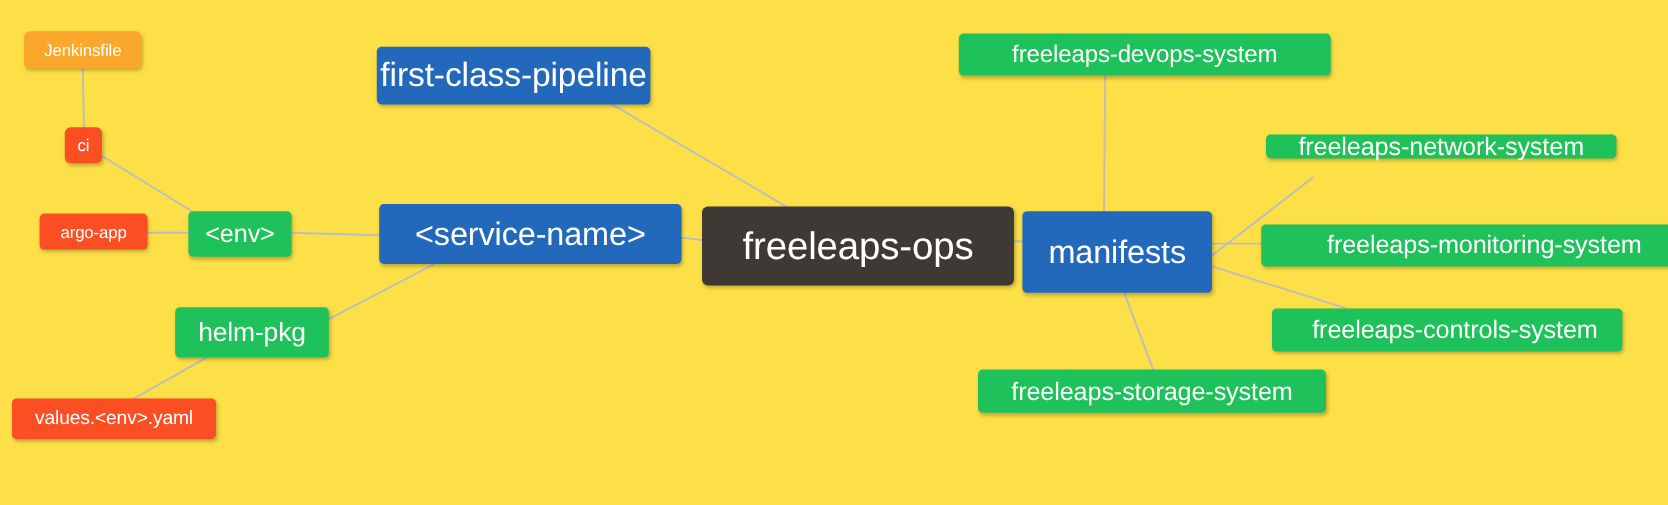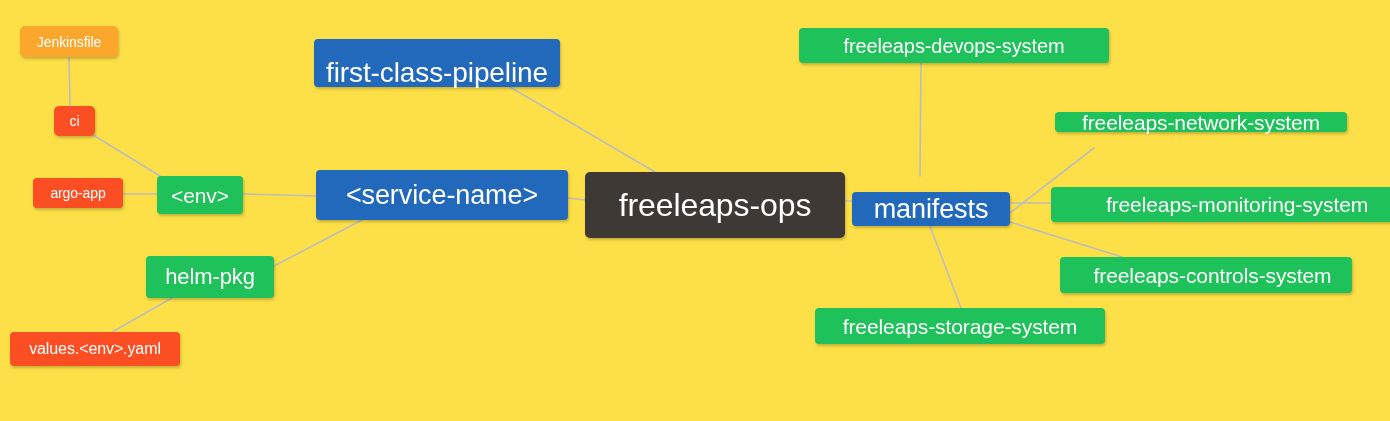--- a/index.html
+++ b/index.html
@@ -65,45 +65,45 @@
       <line x1="920" y1="176" x2="921" y2="63" stroke="#bdbdbd" stroke-width="1.6" stroke-linecap="round"></line>
       <line x1="1010" y1="213" x2="1094" y2="148" stroke="#bdbdbd" stroke-width="1.6" stroke-linecap="round"></line>
       <line x1="1010" y1="203" x2="1051" y2="203" stroke="#bdbdbd" stroke-width="1.6" stroke-linecap="round"></line>
       <line x1="1010" y1="222" x2="1122" y2="257" stroke="#bdbdbd" stroke-width="1.6" stroke-linecap="round"></line>
       <line x1="930" y1="226" x2="961" y2="308" stroke="#bdbdbd" stroke-width="1.6" stroke-linecap="round"></line>
     </svg>
   <div id="node-layer">
       <div class="node" style="left: 20px; top: 26px; width: 98px; height: 31px; background: rgb(250, 167, 44); font-size: 14px; border-radius: 5px;">
         <span class="node-label">Jenkinsfile</span>
       </div>
-      <div class="node" style="left: 54px; top: 106px; width: 41px; height: 30px; background: rgb(251, 79, 35); font-size: 14px; border-radius: 5px;">
+      <div class="node" style="left: 54px; top: 106px; width: 31px; height: 30px; background: rgb(251, 79, 35); font-size: 14px; border-radius: 5px;">
         <span class="node-label">ci</span>
       </div>
       <div class="node" style="left: 33px; top: 178px; width: 90px; height: 30px; background: rgb(251, 79, 35); font-size: 14px; border-radius: 4px;">
         <span class="node-label">argo-app</span>
       </div>
       <div class="node" style="left: 157px; top: 176px; width: 86px; height: 38px; background: rgb(31, 193, 90); font-size: 21px; border-radius: 4px;">
         <span class="node-label">&lt;env&gt;</span>
       </div>
       <div class="node" style="left: 146px; top: 256px; width: 128px; height: 42px; background: rgb(31, 193, 90); font-size: 22px; border-radius: 4px;">
         <span class="node-label">helm-pkg</span>
       </div>
       <div class="node" style="left: 10px; top: 332px; width: 170px; height: 34px; background: rgb(251, 79, 35); font-size: 16px; border-radius: 4px;">
         <span class="node-label">values.&lt;env&gt;.yaml</span>
       </div>
-      <div class="node" style="left: 314px; top: 39px; width: 246px; height: 48px; background: rgb(34, 105, 188); font-size: 28px; border-radius: 4px; align-items: flex-end;">
+      <div class="node" style="left: 314px; top: 39px; width: 228px; height: 48px; background: rgb(34, 105, 188); font-size: 28px; border-radius: 4px;">
         <span class="node-label">first-class-pipeline</span>
       </div>
       <div class="node" style="left: 316px; top: 170px; width: 252px; height: 50px; background: rgb(34, 105, 188); font-size: 27px; border-radius: 4px; text-align: center;">
         <span class="node-label">&lt;service-name&gt;</span>
       </div>
       <div class="node" style="left: 585px; top: 172px; width: 260px; height: 66px; background: rgb(62, 57, 53); font-size: 32px; border-radius: 5px;">
         <span class="node-label">freeleaps-ops</span>
       </div>
-      <div class="node" style="left: 852px; top: 176px; width: 158px; height: 34px; background: rgb(34, 105, 188); font-size: 27px; border-radius: 4px; margin-top: 16px;">
+      <div class="node" style="left: 852px; top: 176px; width: 158px; height: 68px; background: rgb(34, 105, 188); font-size: 27px; border-radius: 4px;">
         <span class="node-label">manifests</span>
       </div>
       <div class="node" style="left: 799px; top: 28px; width: 310px; height: 35px; background: rgb(31, 193, 90); font-size: 20px; border-radius: 4px;">
         <span class="node-label">freeleaps-devops-system</span>
       </div>
       <div class="node" style="left: 1055px; top: 112px; width: 292px; height: 20px; background: rgb(31, 193, 90); font-size: 21px; border-radius: 4px;">
         <span class="node-label">freeleaps-network-system</span>
       </div>
       <div class="node" style="left: 1051px; top: 187px; width: 372px; height: 35px; background: rgb(31, 193, 90); font-size: 21px; border-radius: 4px;">
         <span class="node-label">freeleaps-monitoring-system</span>

